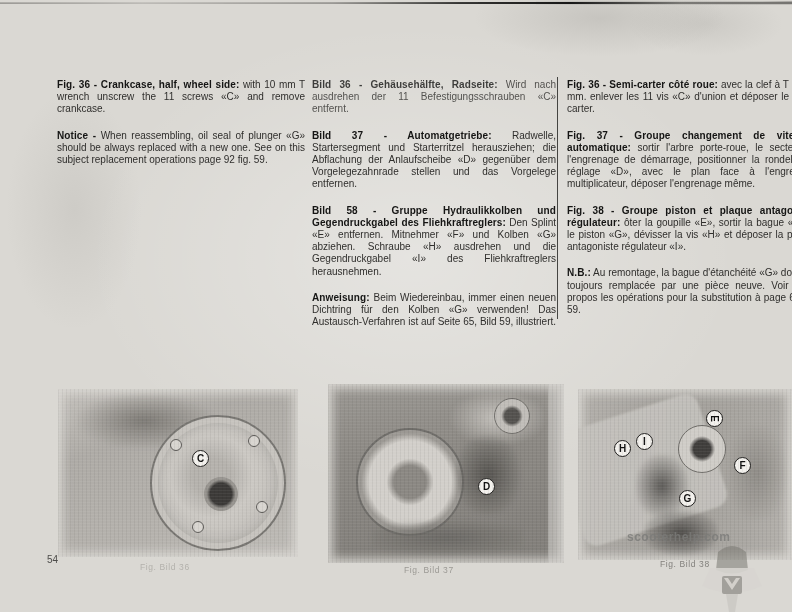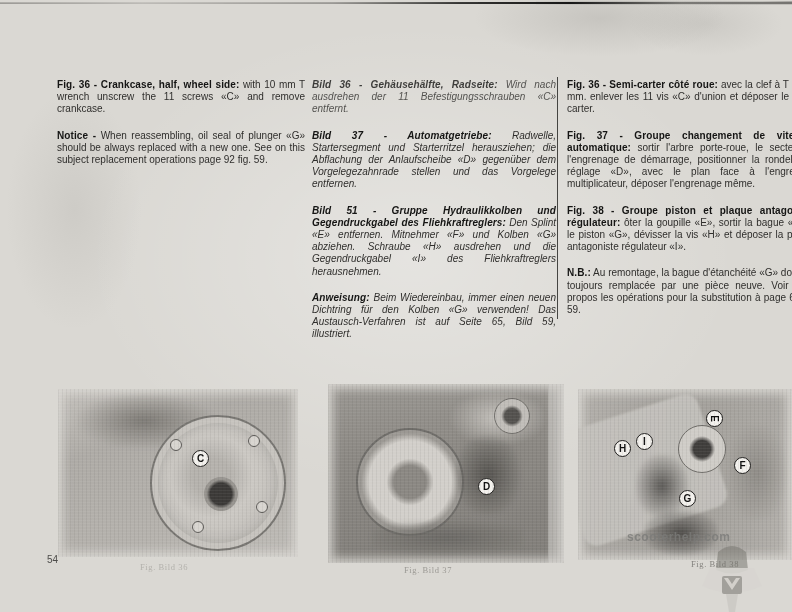--- a/index.html
+++ b/index.html
@@ -20,21 +20,21 @@
       rgba(16,16,15,.82) 58%, rgba(8,8,8,.92) 72%, rgba(35,34,32,.5) 86%, rgba(35,34,32,.55) 100%);
     clip-path:polygon(0 35%,100% 15%,100% 80%,0 70%);
   }
   .col{
     position:absolute; top:79px; font-size:10px; line-height:12.2px;
     color:#2f2e2c; text-align:justify;
   }
   .col p{margin:0 0 14px 0;}
   .col b{color:#151514; letter-spacing:.1px;}
   .col-en{left:57px; width:248px;}
-  .col-de{left:312px; width:244px;font-style:italic;}
+  .col-de{left:312px; width:244px;}
   .col-fr{left:567px; width:250px;}
   .col-de p:first-child{opacity:.8;}
   .vrule{position:absolute; left:557px; top:77px; width:1px; height:242px; background:rgba(30,30,28,.8);}
   .photo{
     position:absolute; overflow:hidden; border-radius:2px;
     box-shadow:inset 0 0 10px 5px rgba(218,216,211,.85);
   }
   .photo::after{
     content:""; position:absolute; inset:0; pointer-events:none;
     background:
@@ -79,24 +79,24 @@
   .p38-bearing{left:100px; top:36px; width:46px; height:46px; border-radius:50%;
     background:radial-gradient(circle,#403e3c 0 26%,#cfccc7 40% 78%,#8f8c87 86% 100%); border:1px solid #6f6d69;}
   .p38-right{right:6px; top:38px; width:58px; height:92px; border-radius:40%;
     background:radial-gradient(ellipse,#8f8c87, rgba(143,140,135,0) 80%);}
   .chip{
     position:absolute; width:15px; height:15px; border-radius:50%;
     background:#f3f1ed; border:1px solid #1d1c1b; box-sizing:content-box;
     color:#111; font-weight:bold; font-size:10px; line-height:15px; text-align:center;
   }
   .chip-rot{transform:rotate(90deg);}
-  .caption{position:absolute; font-size:8.5px; letter-spacing:.6px; white-space:nowrap;font-family:Liberation Serif, serif;}
+  .caption{position:absolute; font-size:8.5px; letter-spacing:.6px; white-space:nowrap;}
   .caption-36{left:140px; top:562px; color:#b3b1ac;}
   .caption-37{left:404px; top:565px; color:#9b9994;}
-  .caption-38{left:660px; top:559px; color:#83817d;margin-left:31px;}
+  .caption-38{left:660px; top:559px; color:#83817d;}
   .page-number{position:absolute; left:47px; top:554px; font-size:10px; color:#4d4c4a;}
   .watermark-text{
     position:absolute; left:627px; top:530px; font-size:12px; font-weight:bold;
     color:rgba(122,122,120,.8); letter-spacing:.5px; white-space:nowrap;
   }
   .ghost{position:absolute; left:690px; top:542px; width:84px; height:70px; opacity:.62; filter:blur(.4px);}
 </style>
 </head>
 <body>
 
@@ -105,21 +105,21 @@
   <div class="scan-edge"></div>
 
   <div class="col col-en">
     <p><b>Fig. 36 - Crankcase, half, wheel side:</b><span> with 10 mm T wrench unscrew the 11 screws «C» and remove crankcase.</span></p>
     <p><b>Notice -</b><span> When reassembling, oil seal of plunger «G» should be always replaced with a new one. See on this subject replacement operations page 92 fig. 59.</span></p>
   </div>
 
   <div class="col col-de">
     <p><b>Bild 36 - Gehäusehälfte, Radseite:</b><span> Wird nach ausdrehen der 11 Befestigungsschrauben «C» entfernt.</span></p>
     <p><b>Bild 37 - Automatgetriebe:</b><span> Radwelle, Startersegment und Starterritzel herausziehen; die Abflachung der Anlaufscheibe «D» gegenüber dem Vorgelegezahnrade stellen und das Vorgelege entfernen.</span></p>
-    <p><b>Bild 51 - Gruppe Hydraulikkolben und Gegendruckgabel des Fliehkraftreglers:</b><span> Den Splint «E» entfernen. Mitnehmer «F» und Kolben «G» abziehen. Schraube «H» ausdrehen und die Gegendruckgabel «I» des Fliehkraftreglers herausnehmen.</span></p>
+    <p><b>Bild 58 - Gruppe Hydraulikkolben und Gegendruckgabel des Fliehkraftreglers:</b><span> Den Splint «E» entfernen. Mitnehmer «F» und Kolben «G» abziehen. Schraube «H» ausdrehen und die Gegendruckgabel «I» des Fliehkraftreglers herausnehmen.</span></p>
     <p><b>Anweisung:</b><span> Beim Wiedereinbau, immer einen neuen Dichtring für den Kolben «G» verwenden! Das Austausch-Verfahren ist auf Seite 65, Bild 59, illustriert.</span></p>
   </div>
 
   <div class="vrule"></div>
 
   <div class="col col-fr">
     <p><b>Fig. 36 - Semi-carter côté roue:</b><span> avec la clef à T de 10 mm. enlever les 11 vis «C» d'union et déposer le semi-carter.</span></p>
     <p><b>Fig. 37 - Groupe changement de vitesses automatique:</b><span> sortir l'arbre porte-roue, le secteur et l'engrenage de démarrage, positionner la rondelle de réglage «D», avec le plan face à l'engrenage multiplicateur, déposer l'engrenage même.</span></p>
     <p><b>Fig. 38 - Groupe piston et plaque antagoniste régulateur:</b><span> ôter la goupille «E», sortir la bague «F» et le piston «G», dévisser la vis «H» et déposer la plaque antagoniste régulateur «I».</span></p>
     <p><b>N.B.:</b><span> Au remontage, la bague d'étanchéité «G» doit être toujours remplacée par une pièce neuve. Voir à ce propos les opérations pour la substitution à page 65 fig. 59.</span></p>

